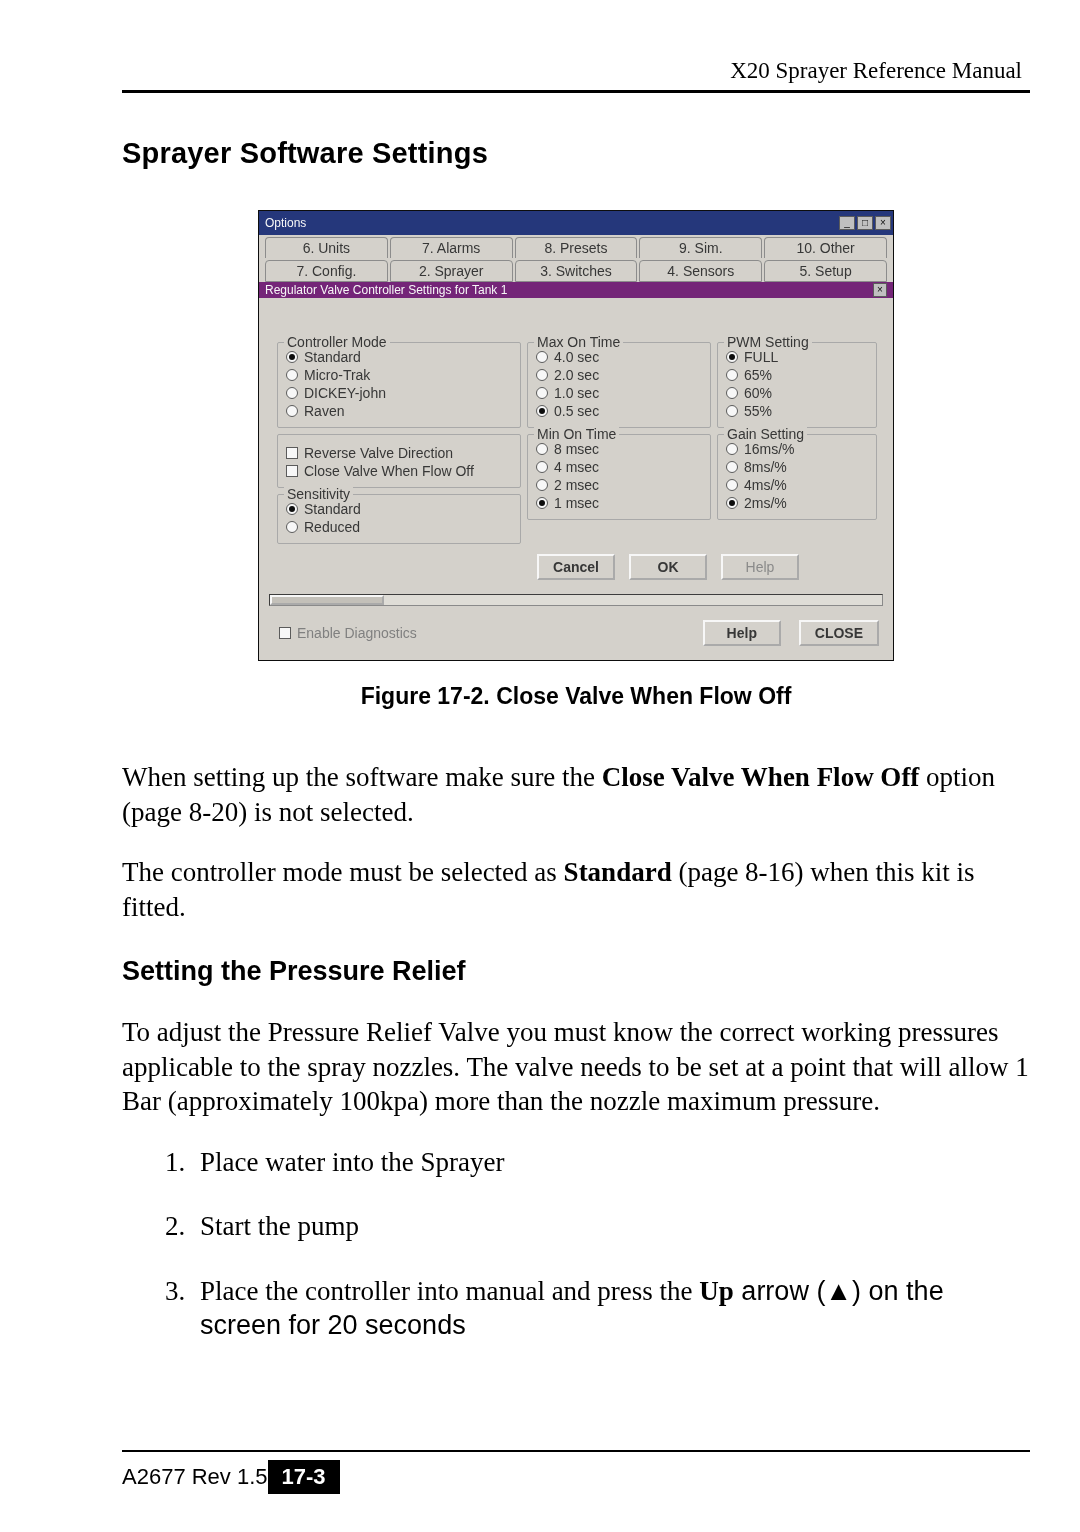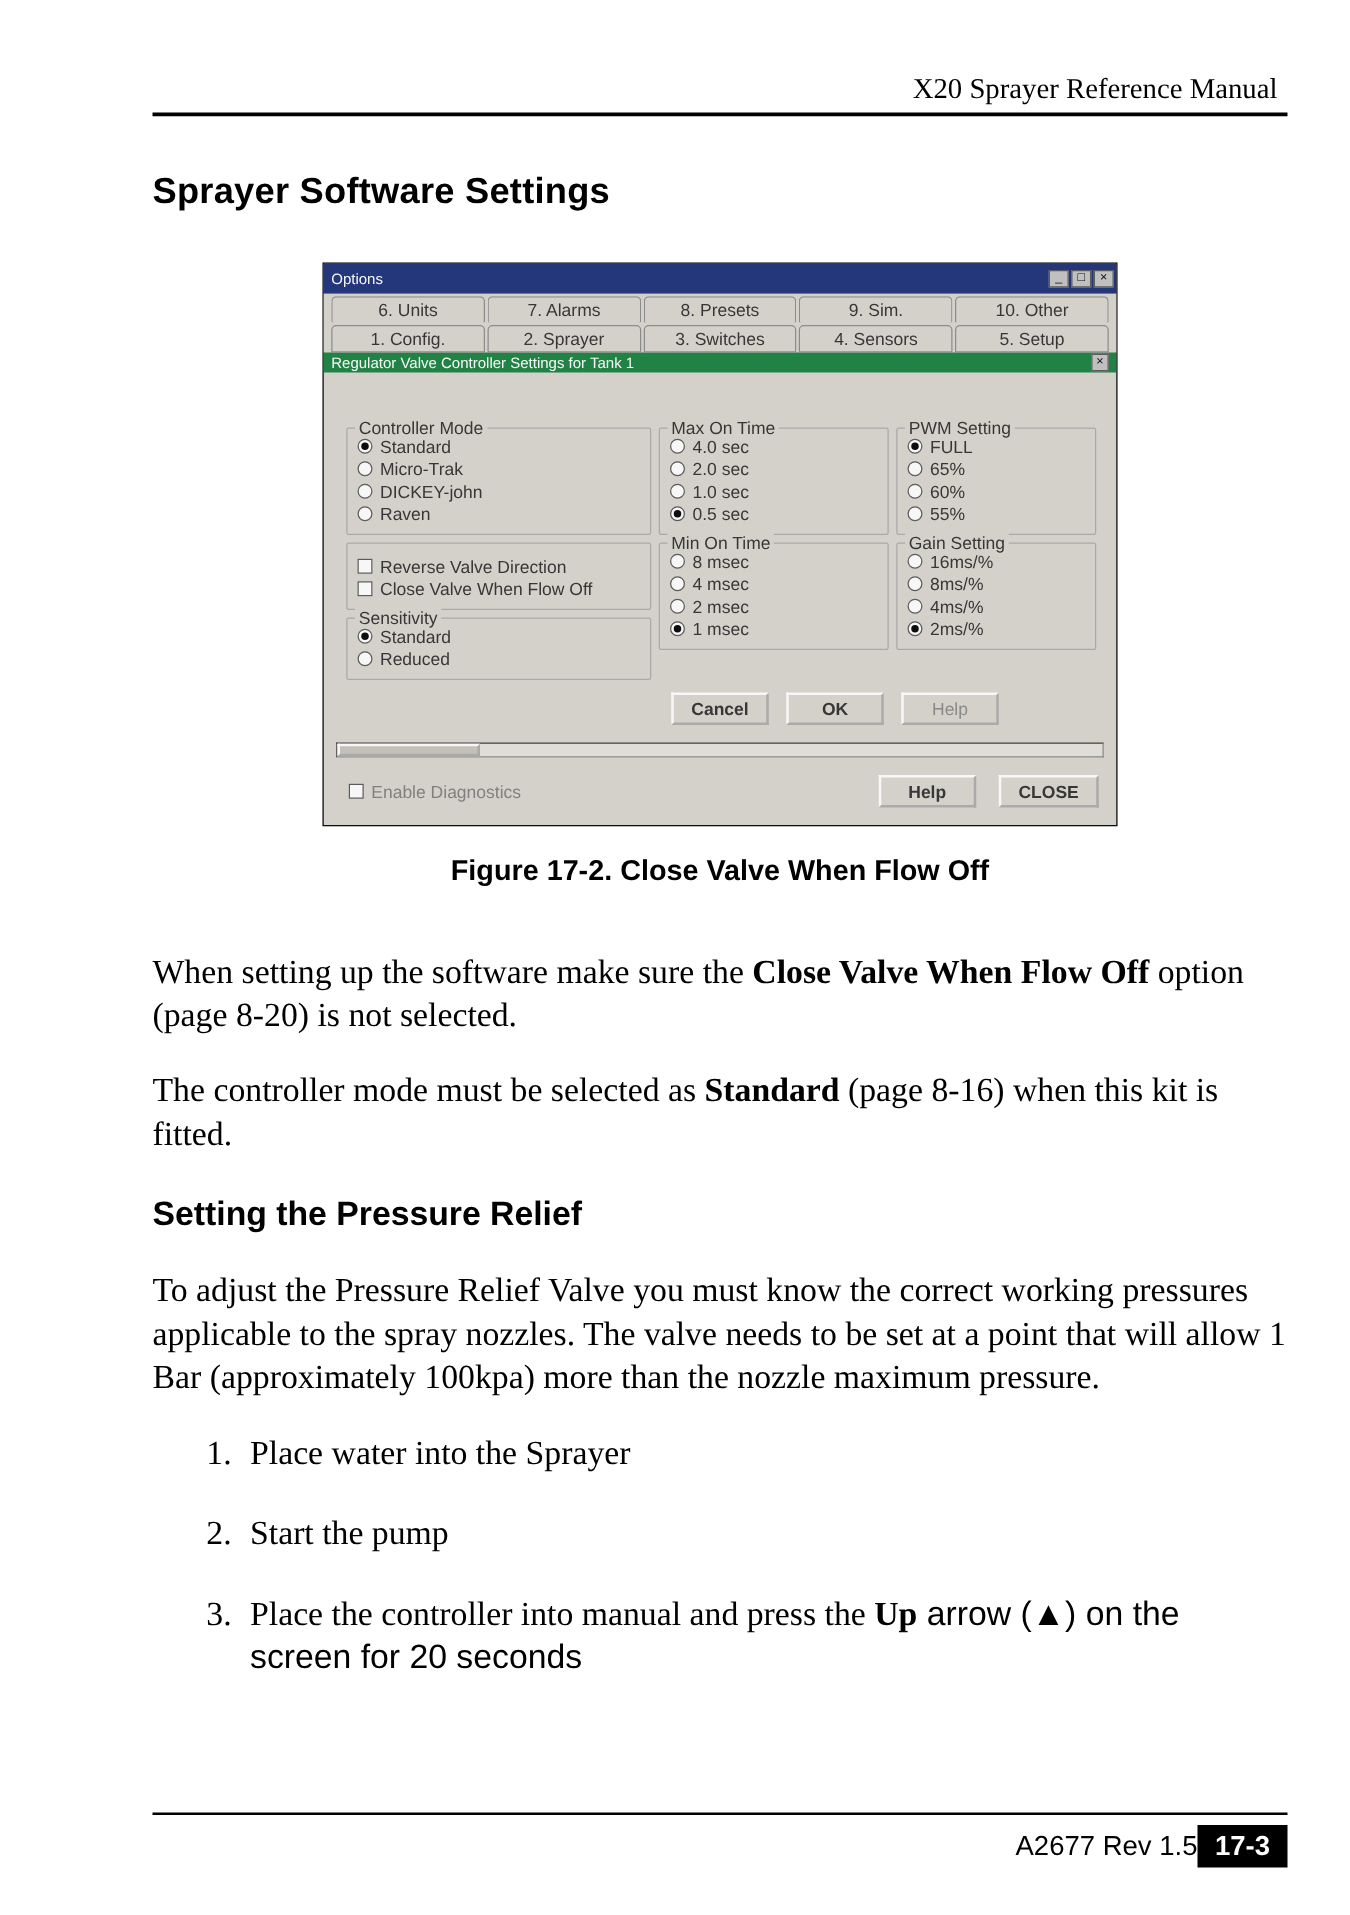--- a/index.html
+++ b/index.html
@@ -95,21 +95,21 @@
     border-top-left-radius: 4px;
     border-top-right-radius: 4px;
     font-size: 14px;
     text-align: center;
     padding: 2px 2px;
     white-space: nowrap;
     overflow: hidden;
   }
   .tabrow2 .tab { border-bottom: 1px solid #8a8a8a; }
   .subtitlebar {
-    background: #15803d;
+    background: #701a75;
     color: #fff;
     font-size: 12px;
     padding: 1px 6px;
     display: flex;
     justify-content: space-between;
   }
   .subtitlebar .close-mini {
     width: 14px; height: 14px;
     background: #c3c3c3; color: #000;
     text-align: center; line-height: 12px;
@@ -225,21 +225,21 @@
     left: 122px;
     right: 50px;
   }
   .footer .hr-bot {
     border: none;
     border-bottom: 2px solid #000;
     margin-bottom: 8px;
   }
   .footer .fline {
     display: flex;
-    justify-content: flex-end;
+    justify-content: flex-start;
     align-items: center;
     font-size: 22px;
     font-family: Arial, Helvetica, sans-serif;
   }
   .page-badge {
     background: #000;
     color: #fff;
     font-weight: bold;
     padding: 4px 14px;
     font-size: 22px;
@@ -268,21 +268,21 @@
 
       <div class="tabs">
         <div class="tab">6. Units</div>
         <div class="tab">7. Alarms</div>
         <div class="tab">8. Presets</div>
         <div class="tab">9. Sim.</div>
         <div class="tab">10. Other</div>
       </div>
 
       <div class="tabs tabrow2">
-        <div class="tab">1. Config.</div>
+        <div class="tab">7. Config.</div>
         <div class="tab">2. Sprayer</div>
         <div class="tab">3. Switches</div>
         <div class="tab">4. Sensors</div>
         <div class="tab">5. Setup</div>
       </div>
 
       <div class="subtitlebar">
         <span>Regulator Valve Controller Settings for Tank 1</span>
         <span class="close-mini">×</span>
       </div>

